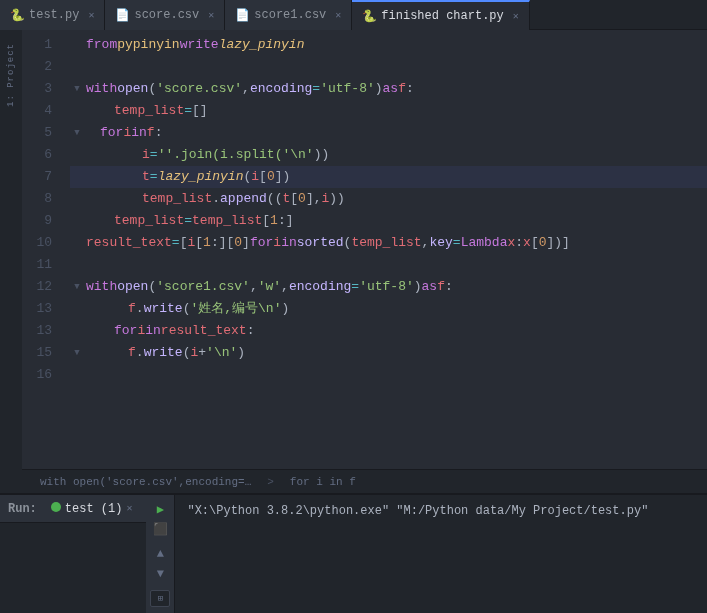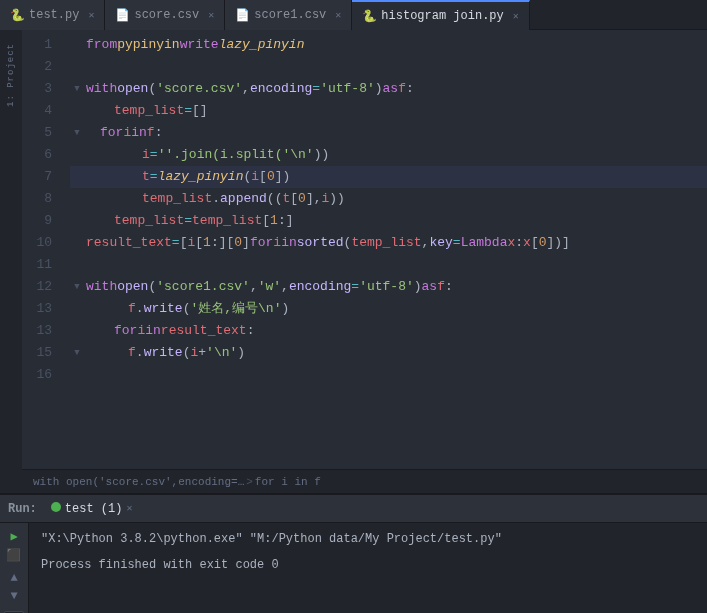--- a/index.html
+++ b/index.html
@@ -155,30 +155,30 @@
       height: 24px;
       background: #21252b;
       display: flex;
       align-items: center;
       padding: 0 10px;
       font-size: 11px;
       color: #636d83;
       border-top: 1px solid #181a1f;
       flex-shrink: 0;
     }
-    .breadcrumb-bar span { margin: 0 1px; }
+    .breadcrumb-bar span { margin: 0 8px; }
     .breadcrumb-arrow { color: #495162; }
 
     
     .run-panel {
       height: 120px;
       background: #21252b;
       border-top: 2px solid #181a1f;
       display: flex;
-      flex-direction: column;
+      flex-direction: row;
       flex-shrink: 0;
     }
     .run-header {
       height: 28px;
       display: flex;
       align-items: center;
       padding: 0 8px;
       gap: 8px;
       background: #2c313a;
       border-bottom: 1px solid #181a1f;
@@ -250,21 +250,21 @@
     <span>score.csv</span>
     <span class="tab-close">✕</span>
   </div>
   <div class="tab">
     <span class="tab-icon" style="color:#4ec9b0;">📄</span>
     <span>score1.csv</span>
     <span class="tab-close">✕</span>
   </div>
   <div class="tab active">
     <span class="tab-icon" style="color:#4ec9b0;">🐍</span>
-    <span>histogram join.py</span>
+    <span>finished chart.py</span>
     <span class="tab-close">✕</span>
   </div>
 </div>
 
 <div class="main-area">
 
   <div class="left-gutter">
     <span class="left-gutter-label" style="font-size:9px; color:#636d83;">1: Project</span>
   </div>
 
@@ -524,18 +524,15 @@
       <div class="run-btn" style="color:#e06c75;">⬛</div>
       <div class="run-btn" style="margin-top:4px;">▲</div>
       <div class="run-btn">▼</div>
       <div class="run-btn" style="margin-top:4px; border:1px solid #3e4451; border-radius:2px; background:#21252b; font-size:9px;">⊞</div>
     </div>
     <div class="run-output">
       <div class="cmd-line">
         <span>"X:\Python 3.8.2\python.exe" "M:/Python data/My Project/test.py"</span>
       </div>
       <div style="height:6px;"></div>
-      <div class="success">
-        <span>Process finished with exit code 0</span>
-      </div>
     </div>
   </div>
 </div>
 
 </body></html>

